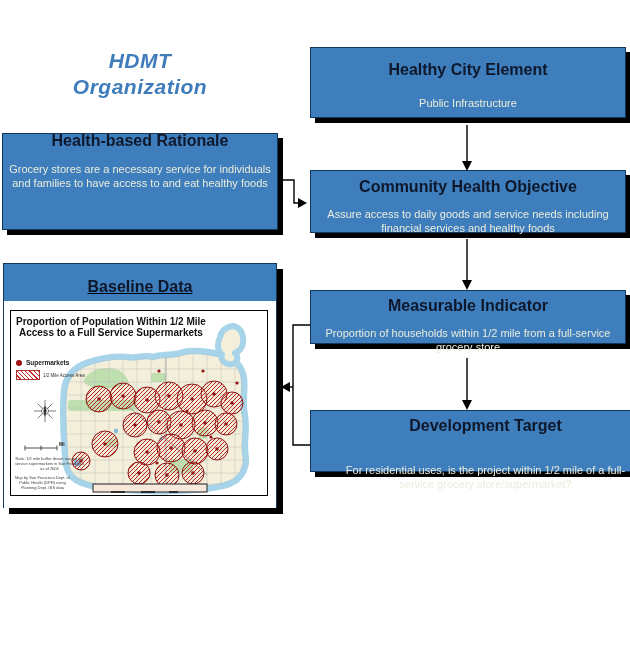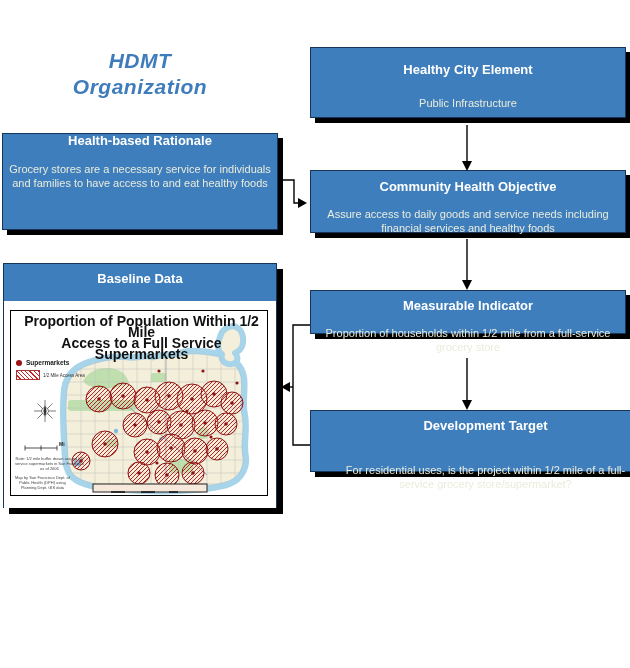--- a/index.html
+++ b/index.html
@@ -9,46 +9,46 @@
   }
   .page-title{
     position:absolute;left:38px;top:48px;width:204px;text-align:center;
     color:#3E7CBB;font-size:21px;font-weight:bold;line-height:26px;letter-spacing:.5px;font-style:italic;
   }
   .fbox{
     position:absolute;background:#3E7EBD;border:1px solid #14365A;
     box-shadow:5px 5px 0 #000000;text-align:center;box-sizing:border-box;
   }
   .fbox .ftitle{
-    color:#ffffff;font-weight:bold;font-size:13px;line-height:14px;margin:0;
+    color:#0f172a;font-weight:bold;font-size:16px;line-height:14px;margin:0;
   }
   .fbox .fbody{
     color:#EAECDC;font-size:11px;line-height:14px;margin:0 auto;
   }
   #box-element{left:310px;top:47px;width:316px;height:71px;padding-top:15px;}
   #box-element .fbody{margin-top:19px;}
   #box-objective{left:310px;top:170px;width:316px;height:63px;padding-top:9px;}
   #box-objective .fbody{margin-top:13px;width:300px;}
-  #box-indicator{left:310px;top:290px;width:316px;height:44px;padding-top:8px;}
+  #box-indicator{left:310px;top:290px;width:316px;height:54px;padding-top:8px;}
   #box-indicator .fbody{margin-top:13px;width:300px;}
   #box-target{left:310px;top:410px;width:351px;height:62px;padding-top:8px;}
   #box-target .fbody{margin-top:30px;width:306px;}
   #box-rationale{left:2px;top:133px;width:276px;height:97px;}
   #box-rationale .fbody{margin-top:14px;width:262px;}
-  #box-baseline{left:3px;top:263px;width:274px;height:245px;padding:0;box-shadow:6px 6px 0 #000;}
+  #box-baseline{left:3px;top:263px;width:274px;height:245px;padding:8px;box-shadow:6px 6px 0 #000;text-decoration:underline;}
   #baseline-header{height:36px;padding-top:8px;box-sizing:border-box;}
   #baseline-body{position:absolute;left:0;top:37px;width:272px;height:207px;background:#ffffff;}
   #map-figure{
     position:absolute;left:6px;top:9px;width:256px;height:184px;
     border:1px solid #000;background:#fff;box-sizing:content-box;overflow:hidden;
   }
   #map-figure svg{position:absolute;left:0;top:0;}
   .map-title{
     position:absolute;left:5px;top:5px;color:#111;font-weight:bold;
-    font-size:14px;line-height:11px;z-index:3;
+    font-size:10px;line-height:11px;z-index:3;
   }
   .legend{position:absolute;left:5px;top:48px;z-index:3;}
   .legend-row{display:flex;align-items:center;margin-bottom:4px;}
   .legend-dot{width:6px;height:6px;border-radius:50%;background:#9E1212;margin-right:4px;}
   .legend-label{font-size:6.5px;font-weight:bold;color:#1a1a1a;}
   .legend-swatch{
     width:22px;height:8px;margin-right:3px;border:1px solid #A33;
     background:repeating-linear-gradient(45deg,#fff,#fff 2px,#C22 2px,#C22 3px);
   }
   .legend-label-sm{font-size:4.5px;color:#333;}

